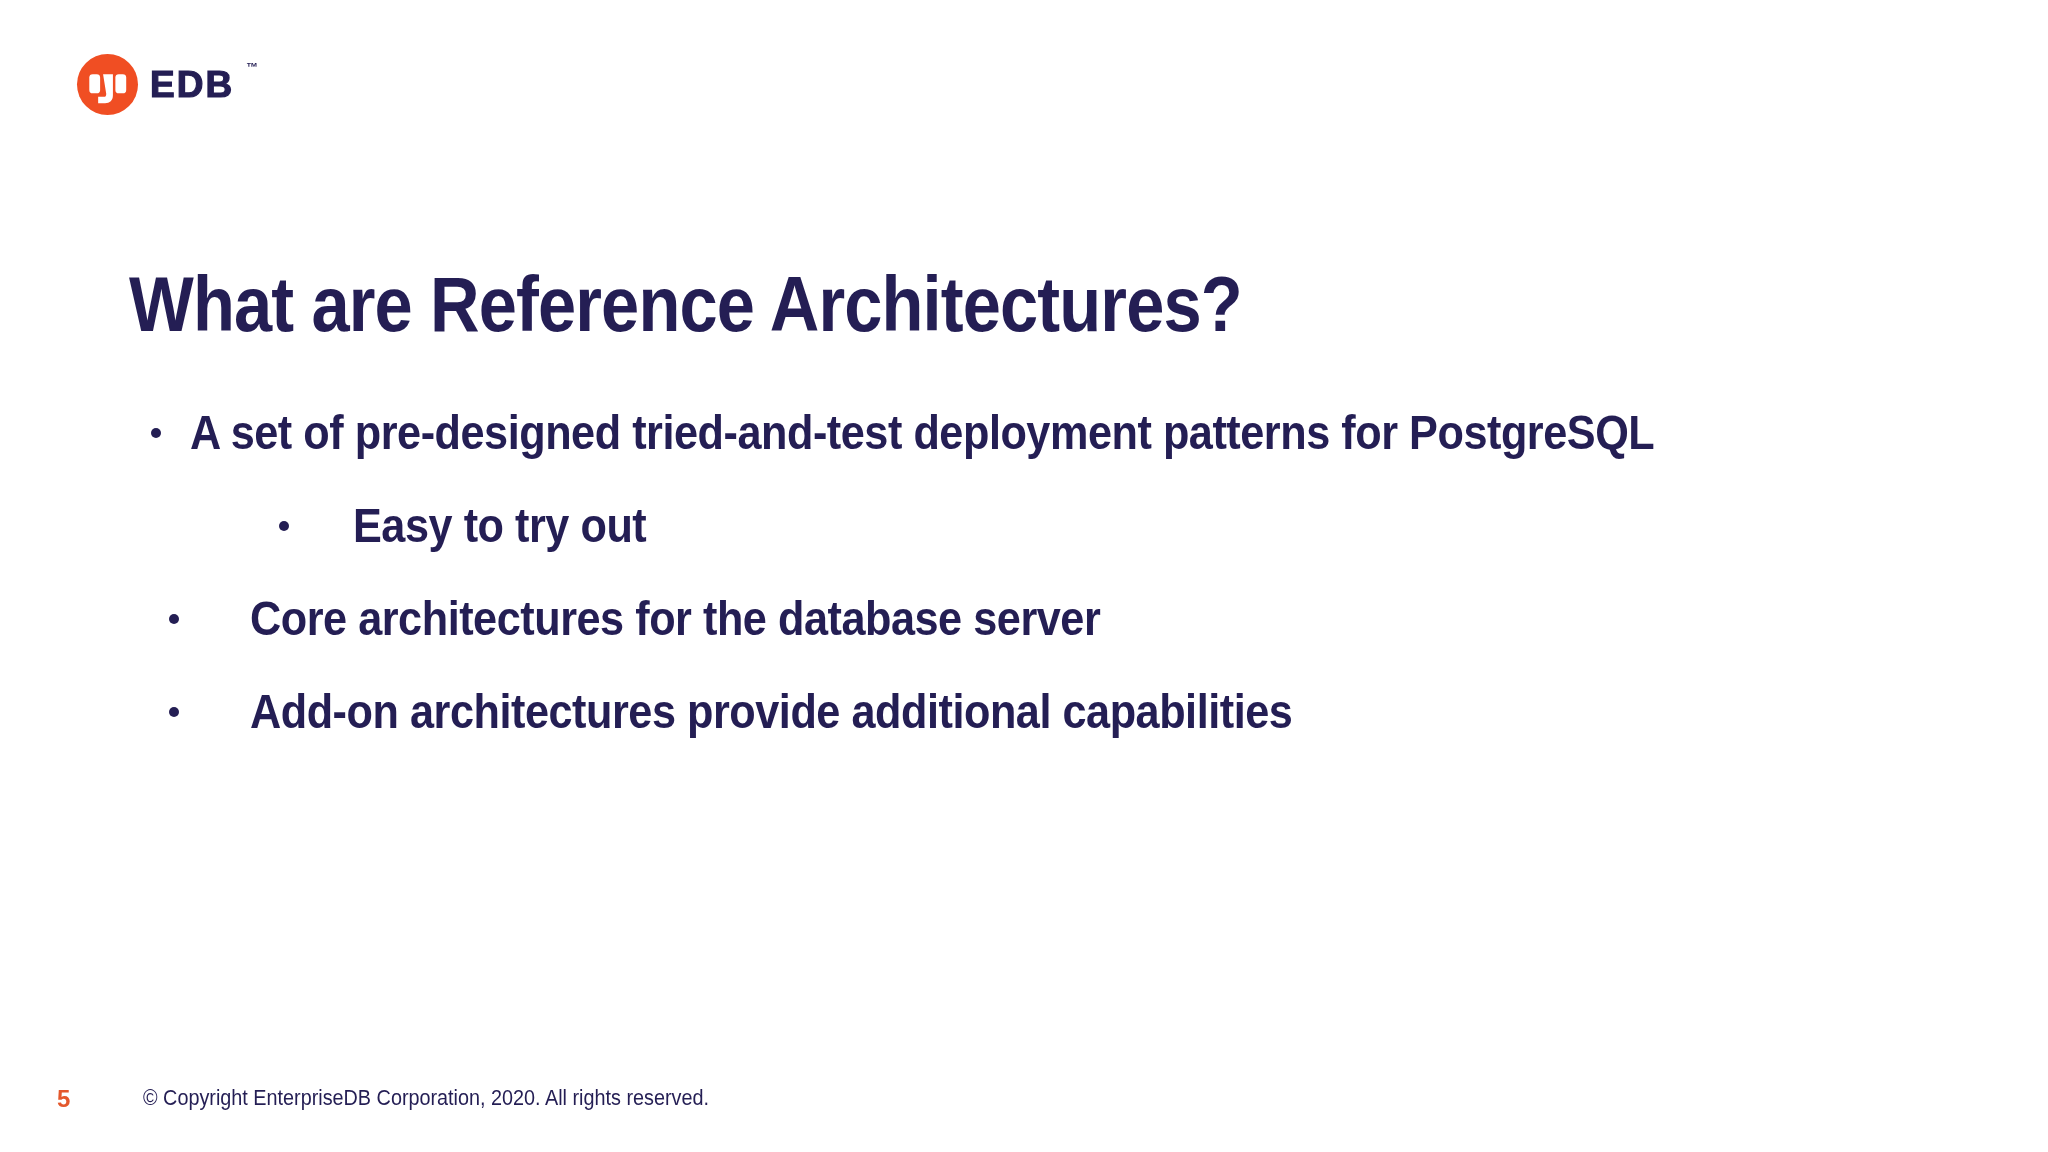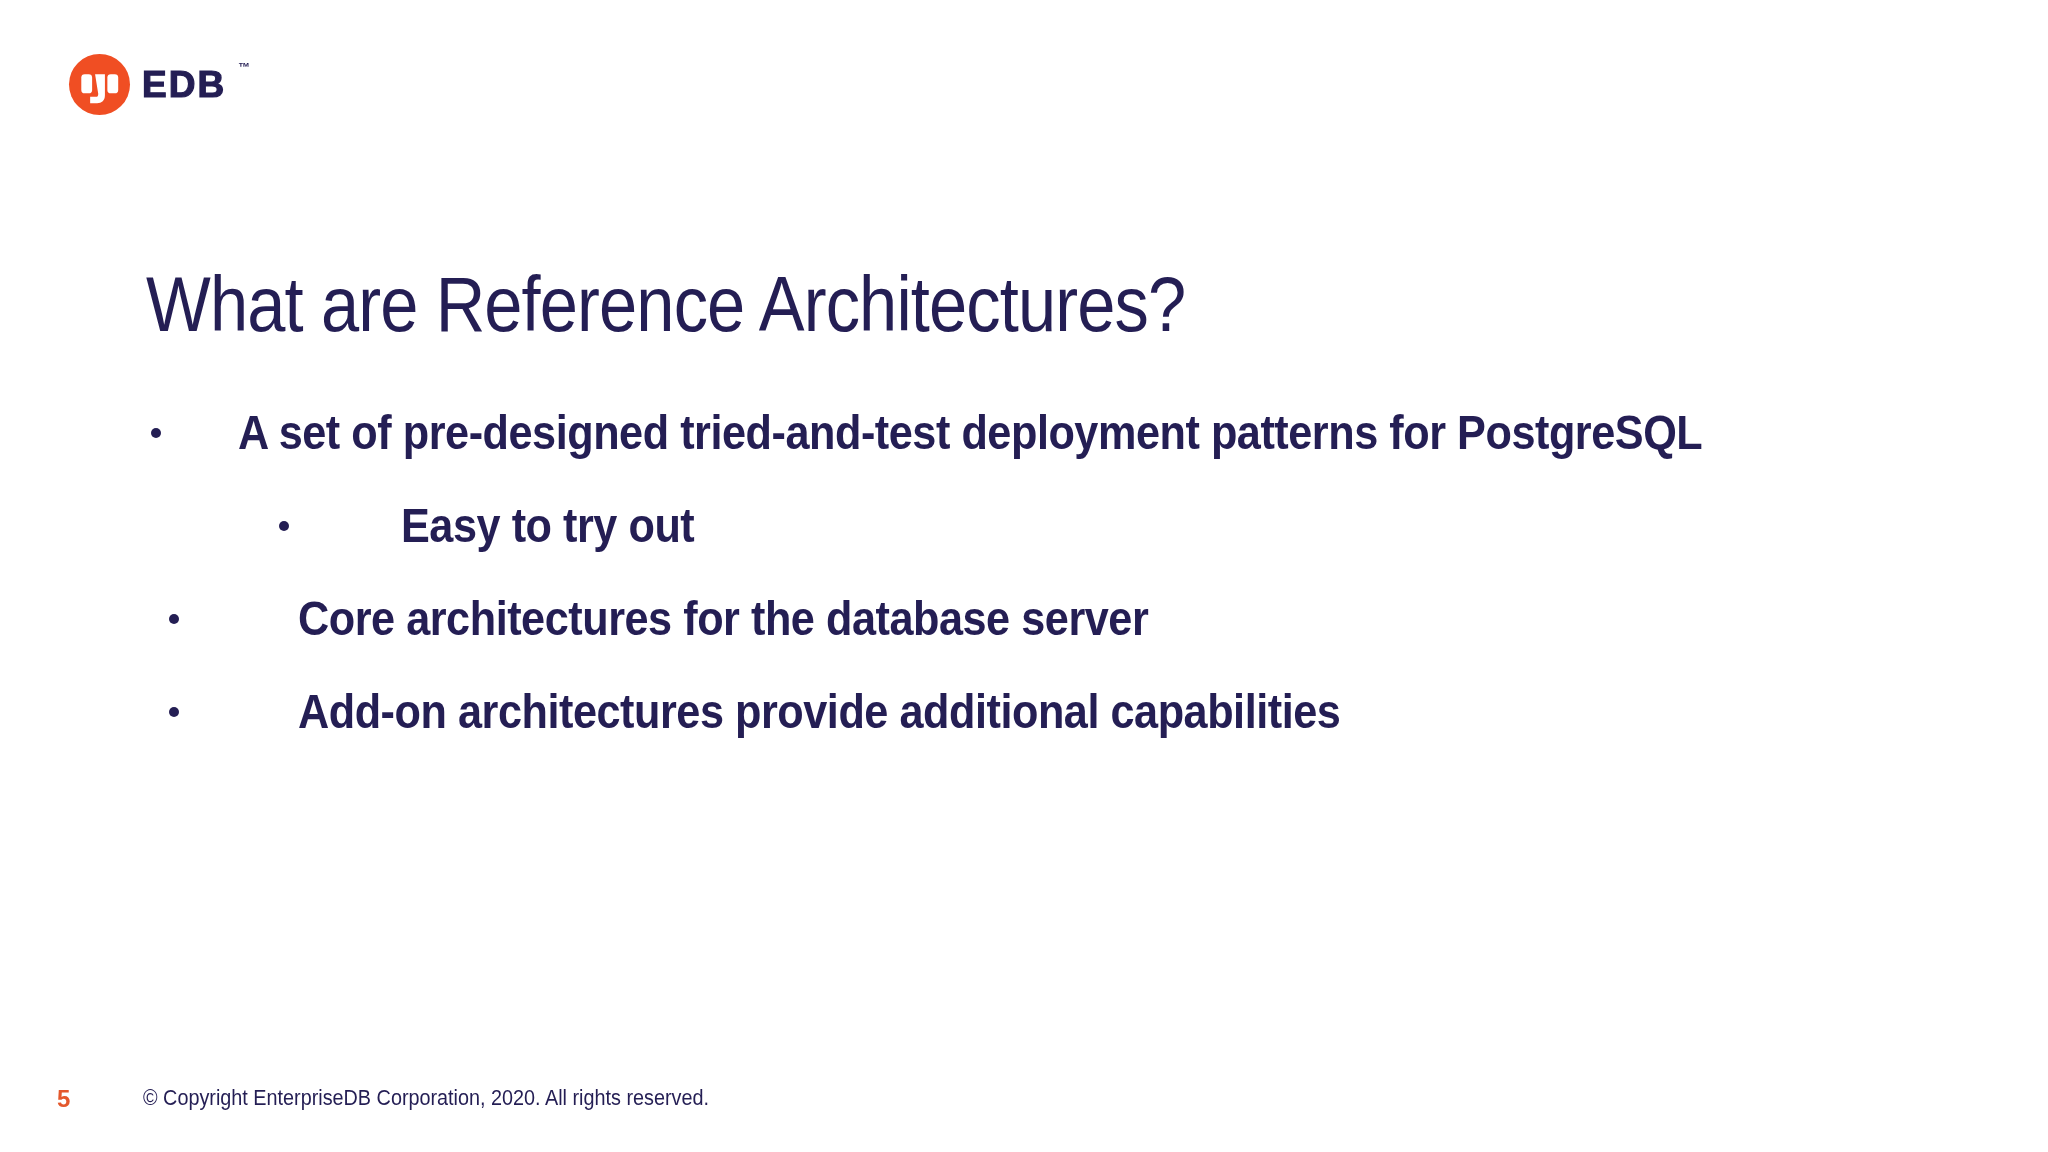--- a/index.html
+++ b/index.html
@@ -11,21 +11,21 @@
     height: 1152px;
     position: relative;
     background: var(--background, #ffffff);
     font-family: "Liberation Sans", sans-serif;
     overflow: hidden;
   }
 
   
   .logo {
     position: absolute;
-    left: 68px;
+    left: 76px;
     top: 52px;
     height: 64px;
     display: flex;
     align-items: center;
     gap: 11px;
   }
   .logo-mark {
     width: 63px;
     height: 63px;
     color: var(--logo-orange, #F04E23);
@@ -44,24 +44,24 @@
     font-weight: bold;
     color: var(--navy, #241E54);
     align-self: flex-start;
     margin-top: 8px;
     margin-left: 1px;
   }
 
   
   .title {
     position: absolute;
-    left: 146px;
+    left: 129px;
     top: 213px;
     font-size: 78px;
-    font-weight: normal;
+    font-weight: bold;
     color: var(--navy, #241E54);
     line-height: 1;
     white-space: nowrap;
     text-align: center;
   }
   .condense-t {
     display: inline-block;
     transform: scaleX(0.88);
     transform-origin: 0 0;
     letter-spacing: -1px;
@@ -72,21 +72,20 @@
     position: absolute;
     left: 0;
     top: 386px;
     width: 2048px;
   }
   .row {
     position: relative;
     height: 93px;
     display: flex;
     align-items: center;
-    padding-left: 48px;
   }
   .dot {
     position: absolute;
     top: 50%;
     margin-top: -5px;
     width: 10px;
     height: 10px;
     border-radius: 50%;
     background: var(--navy, #241E54);
   }

